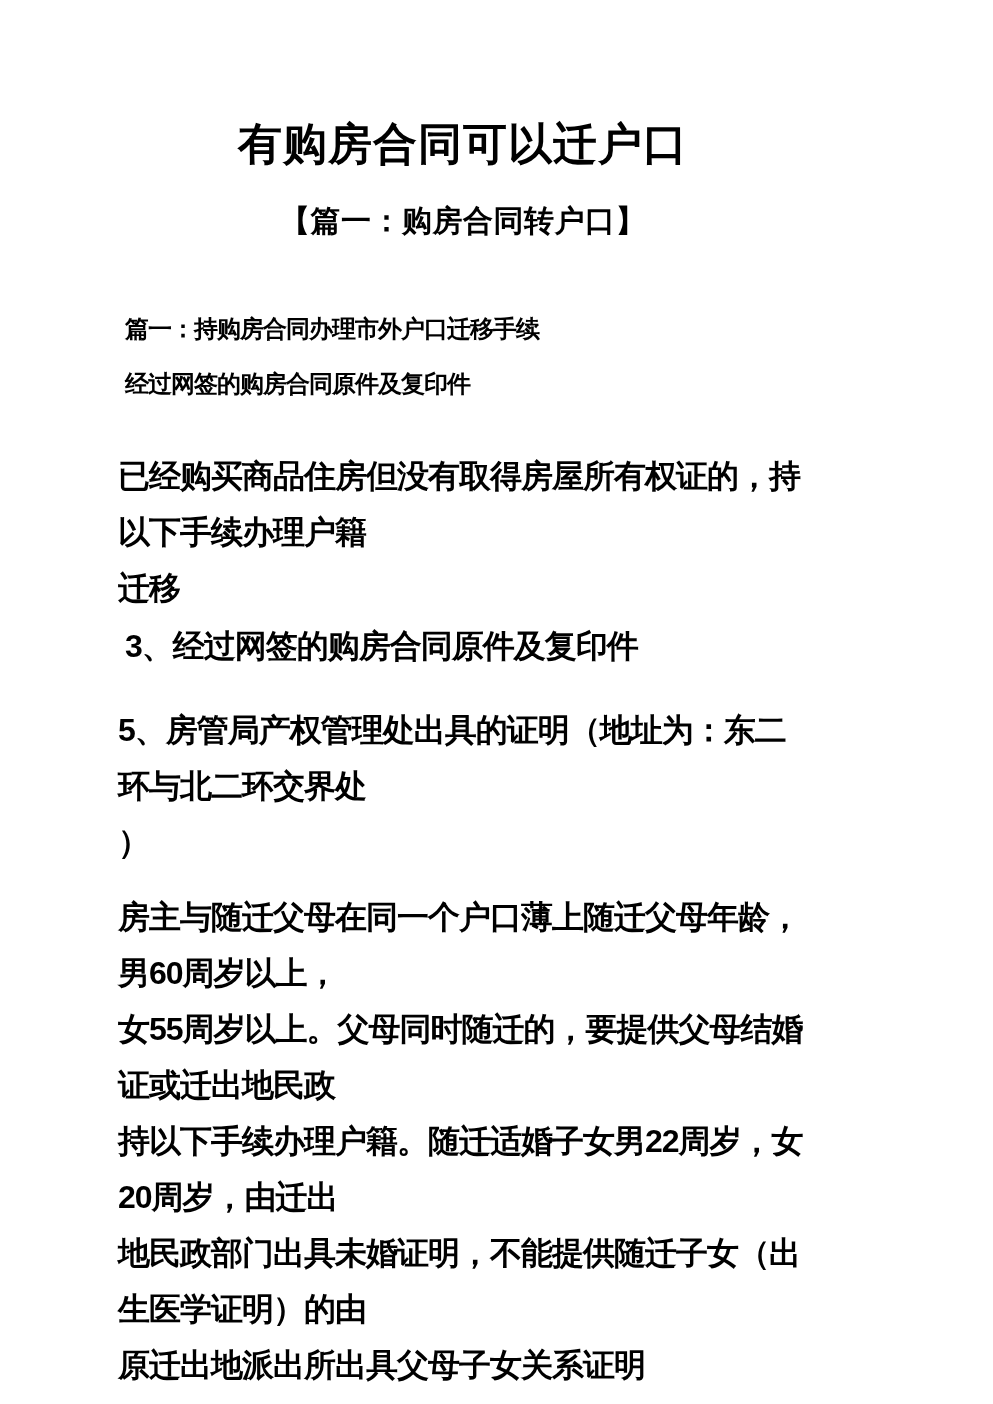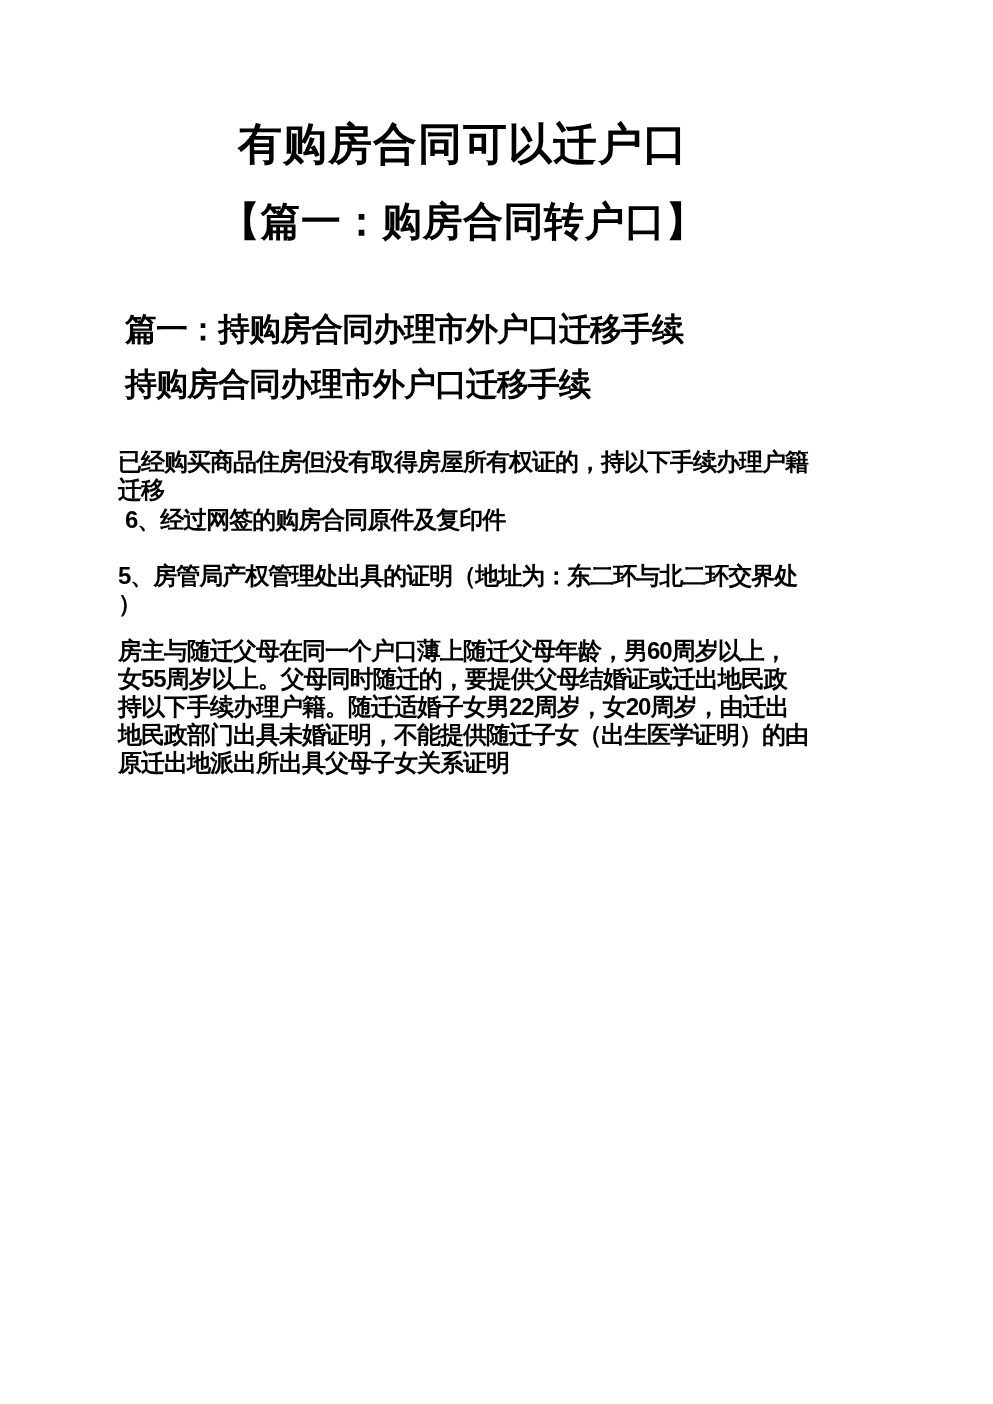--- a/index.html
+++ b/index.html
@@ -25,38 +25,38 @@
     font-family: "Liberation Serif", "DejaVu Serif", serif;
     font-weight: bold;
     font-size: 44px;
     line-height: 54px;
     letter-spacing: 1px;
     text-align: center;
     white-space: pre-wrap;
   }
   .doc-subtitle {
     margin: 30px 0 0 0;
-    font-size: 40px;
+    font-size: 30px;
     line-height: 38px;
     letter-spacing: 0.5px;
     text-align: center;
     font-weight: bold;
     white-space: pre-wrap;
   }
   .heading-line {
-    font-size: 32px;
+    font-size: 24px;
     line-height: 46px;
     letter-spacing: -1px;
     white-space: pre-wrap;
   }
   .section-heading   { margin: 66px 0 0 0; }
   .section-subheading{ margin: 9px 0 0 0; }
   .para {
-    font-size: 24px;
-    line-height: 28px;
+    font-size: 32px;
+    line-height: 56px;
     letter-spacing: -1px;
     white-space: pre-wrap;
   }
   .intro   { margin: 41px 0 0 0; }
   .item1   { margin: 2px 0 0 0; }
   .item2   { margin: 42px 0 0 0; }
   .item3   { margin: 28px 0 0 0; }
   .item4   { margin: 28px 0 0 0; }
   .closing { margin: 19px 0 0 0; }
   .indent  { padding-left: 7px; }
@@ -66,26 +66,26 @@
 
 <div id="page">
   <div class="content">
 
     <h1 class="doc-title">有购房合同可以迁户口</h1>
 
     <h2 class="doc-subtitle">【篇一：购房合同转户口】</h2>
 
     <p class="heading-line section-heading indent">篇一：持购房合同办理市外户口迁移手续</p>
 
-    <p class="heading-line section-subheading indent">持购房合同办理市外户口迁移手续</p>
+    <p class="heading-line section-subheading indent">经过网签的购房合同原件及复印件</p>
 
     <p class="para intro">已经购买商品住房但没有取得房屋所有权证的，持以下手续办理户籍
 迁移</p>
 
-    <p class="para item1 indent">6、经过网签的购房合同原件及复印件</p>
+    <p class="para item1 indent">3、经过网签的购房合同原件及复印件</p>
 
 
     <p class="para item3">5、房管局产权管理处出具的证明（地址为：东二环与北二环交界处
 ）</p>
 
 
     <p class="para closing">房主与随迁父母在同一个户口薄上随迁父母年龄，男60周岁以上，
 女55周岁以上。父母同时随迁的，要提供父母结婚证或迁出地民政
 持以下手续办理户籍。随迁适婚子女男22周岁，女20周岁，由迁出
 地民政部门出具未婚证明，不能提供随迁子女（出生医学证明）的由

